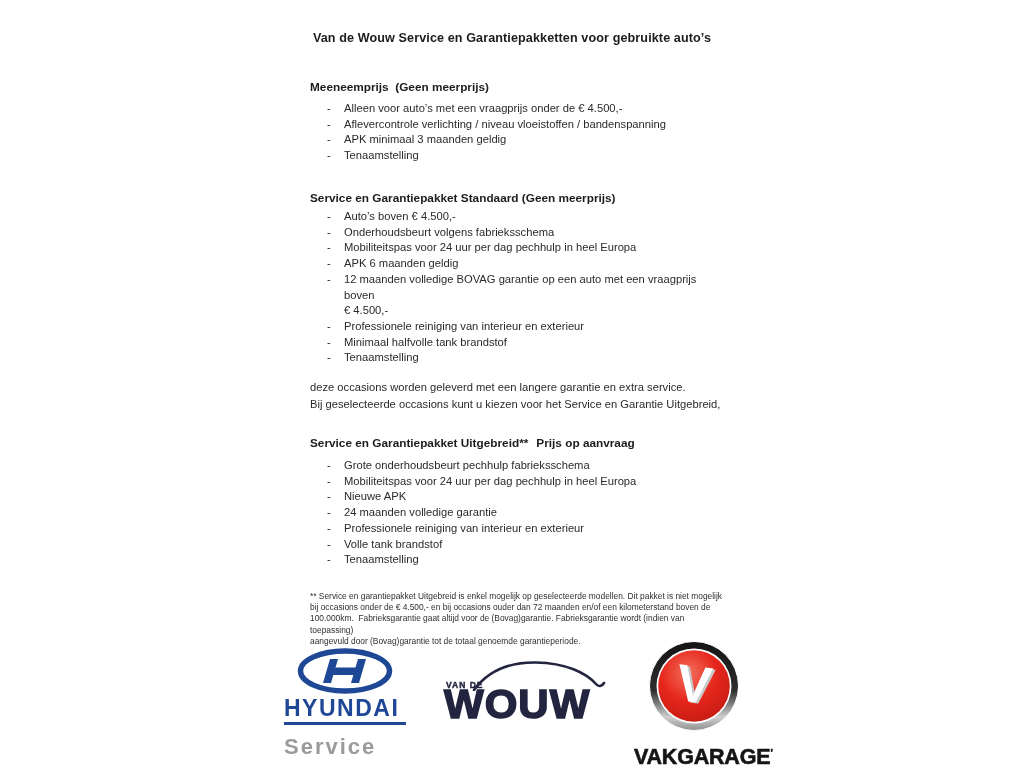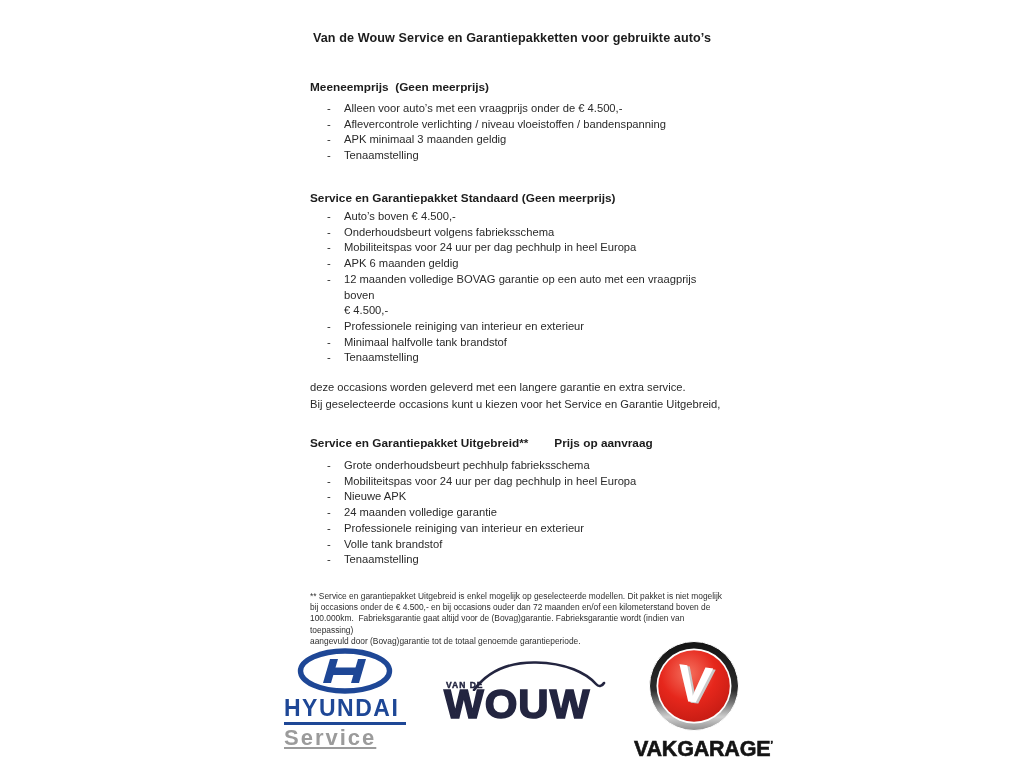--- a/index.html
+++ b/index.html
@@ -25,21 +25,21 @@
     letter-spacing: 0.1px;
   }
   .sec-h {
     position: absolute;
     left: 310px;
     font-size: 11.8px;
     font-weight: 700;
     color: #1c1c1c;
     white-space: pre-wrap;
   }
-  .sec-h-row { display: flex; gap: 26px; }
+  .sec-h-row { display: flex; gap: 8px; }
   .list { position: absolute; left: 327px; width: 400px; }
   .li { display: flex; }
   .dash { width: 17px; flex: none; font-size: 11.2px; line-height: 15.7px; }
   .li-text {
     font-size: 11.2px;
     line-height: 15.7px;
     white-space: pre-wrap;
     max-width: 382px;
   }
   .para { position: absolute; left: 310px; top: 379px; }
@@ -52,41 +52,41 @@
     position: absolute; left: 284px; top: 648px; width: 122px;
   }
   .hy-brand {
     font-size: 23px; font-weight: 700; color: #1e4796;
     letter-spacing: 1.5px; line-height: 26px; margin-top: 1px;
     transform: scaleY(1.05);
   }
   .hy-rule { height: 3px; background: #1e4796; margin-top: 1px; }
   .hy-sub {
     font-size: 22px; font-weight: 700; color: #9b9b9b;
-    letter-spacing: 2px; line-height: 26px; margin-top: 0; text-decoration: underline;
+    letter-spacing: 2px; line-height: 26px; margin-top: 9px;
   }
   .logo-wouw { position: absolute; left: 444px; top: 659px; width: 164px; height: 72px; }
   .wouw-top {
     position: absolute; left: 2px; top: 21px;
     font-size: 8.5px; font-weight: 800; color: #232540; letter-spacing: 1px;
     -webkit-text-stroke: 0.4px #232540;
   }
   .wouw-roof { position: absolute; left: 28px; top: 0; }
   .wouw-brand {
     position: absolute; left: 0; top: 26px; width: 164px;
     font-size: 42px; font-weight: 700; color: #232540;
     letter-spacing: 1px; line-height: 42px;
     -webkit-text-stroke: 1.6px #232540;
     transform: scaleY(0.95);
     transform-origin: top left;
   }
   .logo-vakgarage { position: absolute; left: 634px; top: 641px; width: 120px; text-align: center; }
   .vak-brand {
     font-size: 21.5px; font-weight: 700; color: #141414;
-    letter-spacing: -0.2px; line-height: 23px; margin-top: 0px;
+    letter-spacing: -0.2px; line-height: 23px; margin-top: 8px;
     -webkit-text-stroke: 0.6px #141414;
     white-space: nowrap;
   }
   .vak-tick { font-size: 9px; vertical-align: 9px; letter-spacing: 0; }
 </style>
 </head>
 <body>
 
 <div class="page">
 

